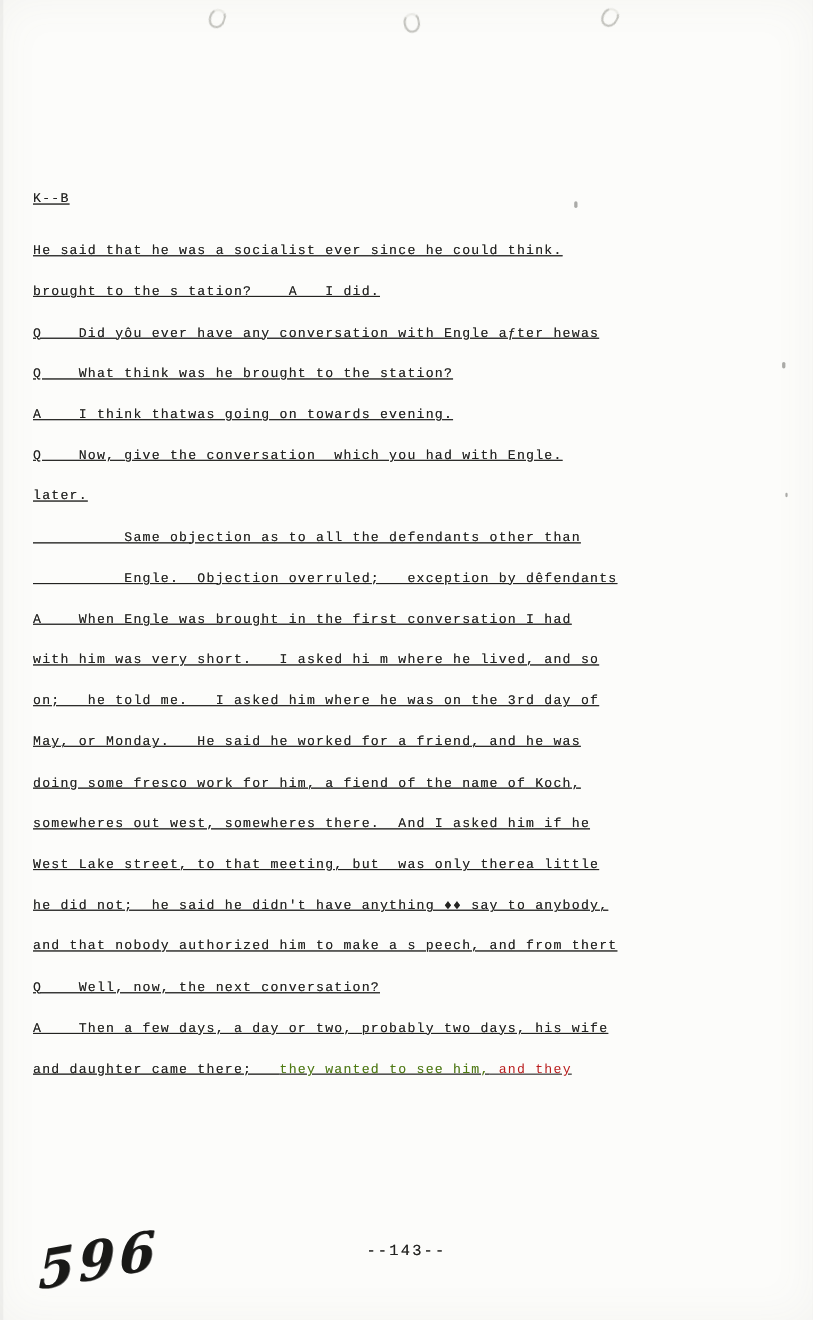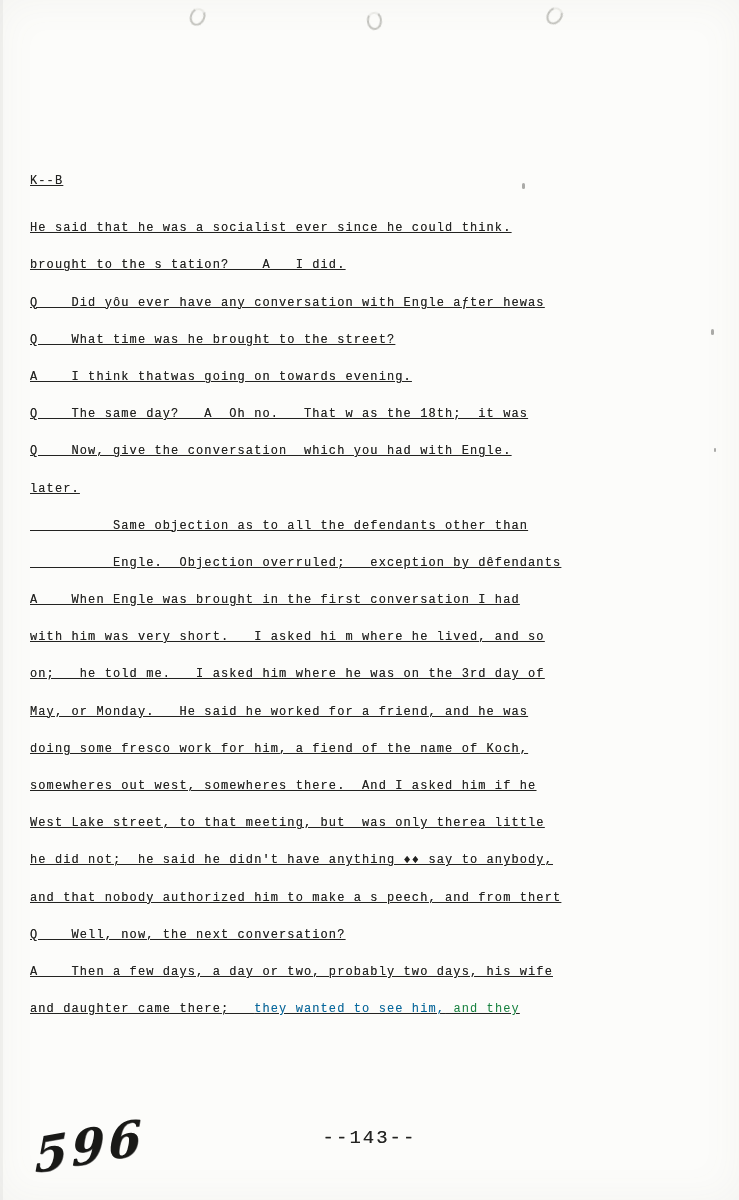--- a/index.html
+++ b/index.html
@@ -36,29 +36,29 @@
     font-size: 12px;
     letter-spacing: 1.1px;
     line-height: 37.2px;
     height: 37.2px;
     text-shadow: 0 0 0.5px rgba(20,20,18,0.55);
     text-decoration: underline;
   }
   .header-code {
     margin-bottom: 10px;
   }
-  .fade1 { color: #0369a1; text-shadow: 0 0 0.5px rgba(90,90,85,0.4); text-align: center; }
-  .fade2 { color: #15803d; text-shadow: none; }
+  .fade1 { color: #4d7c0f; text-shadow: 0 0 0.5px rgba(90,90,85,0.4); text-align: center; }
+  .fade2 { color: #b91c1c; text-shadow: none; }
   .page-number {
     position: absolute;
     left: 0;
     top: 1128px;
     width: 739px;
     text-align: center;
-    font-size: 19px;
+    font-size: 14px;
     letter-spacing: 2px;
     line-height: 20px;
     white-space: pre;
     text-shadow: 0 0 0.5px rgba(20,20,18,0.6);
   }
   .handwritten {
     position: absolute;
     left: 34px;
     top: 1118px;
     font-family: "DejaVu Serif", serif;
@@ -105,23 +105,22 @@
   <span class="smudge s3"></span>
   <span class="speck p1"></span>
   <span class="speck p2"></span>
   <span class="speck p3"></span>
 
   <div class="body-text">
     <div class="line header-code">K--B</div>
     <div class="line">He said that he was a socialist ever since he could think.</div>
     <div class="line">brought to the s tation?    A   I did.</div>
     <div class="line">Q    Did yôu ever have any conversation with Engle aƒter hewas</div>
-    <div class="line">Q    What time was he brought to the street?</div>
+    <div class="line">Q    What think was he brought to the station?</div>
     <div class="line">A    I think thatwas going on towards evening.</div>
-    <div class="line">Q    The same day?   A  Oh no.   That w as the 18th;  it was</div>
     <div class="line">Q    Now, give the conversation  which you had with Engle.</div>
     <div class="line">later.</div>
     <div class="line">          Same objection as to all the defendants other than</div>
     <div class="line">          Engle.  Objection overruled;   exception by dêfendants</div>
     <div class="line">A    When Engle was brought in the first conversation I had</div>
     <div class="line">with him was very short.   I asked hi m where he lived, and so</div>
     <div class="line">on;   he told me.   I asked him where he was on the 3rd day of</div>
     <div class="line">May, or Monday.   He said he worked for a friend, and he was</div>
     <div class="line">doing some fresco work for him, a fiend of the name of Koch,</div>
     <div class="line">somewheres out west, somewheres there.  And I asked him if he</div>

